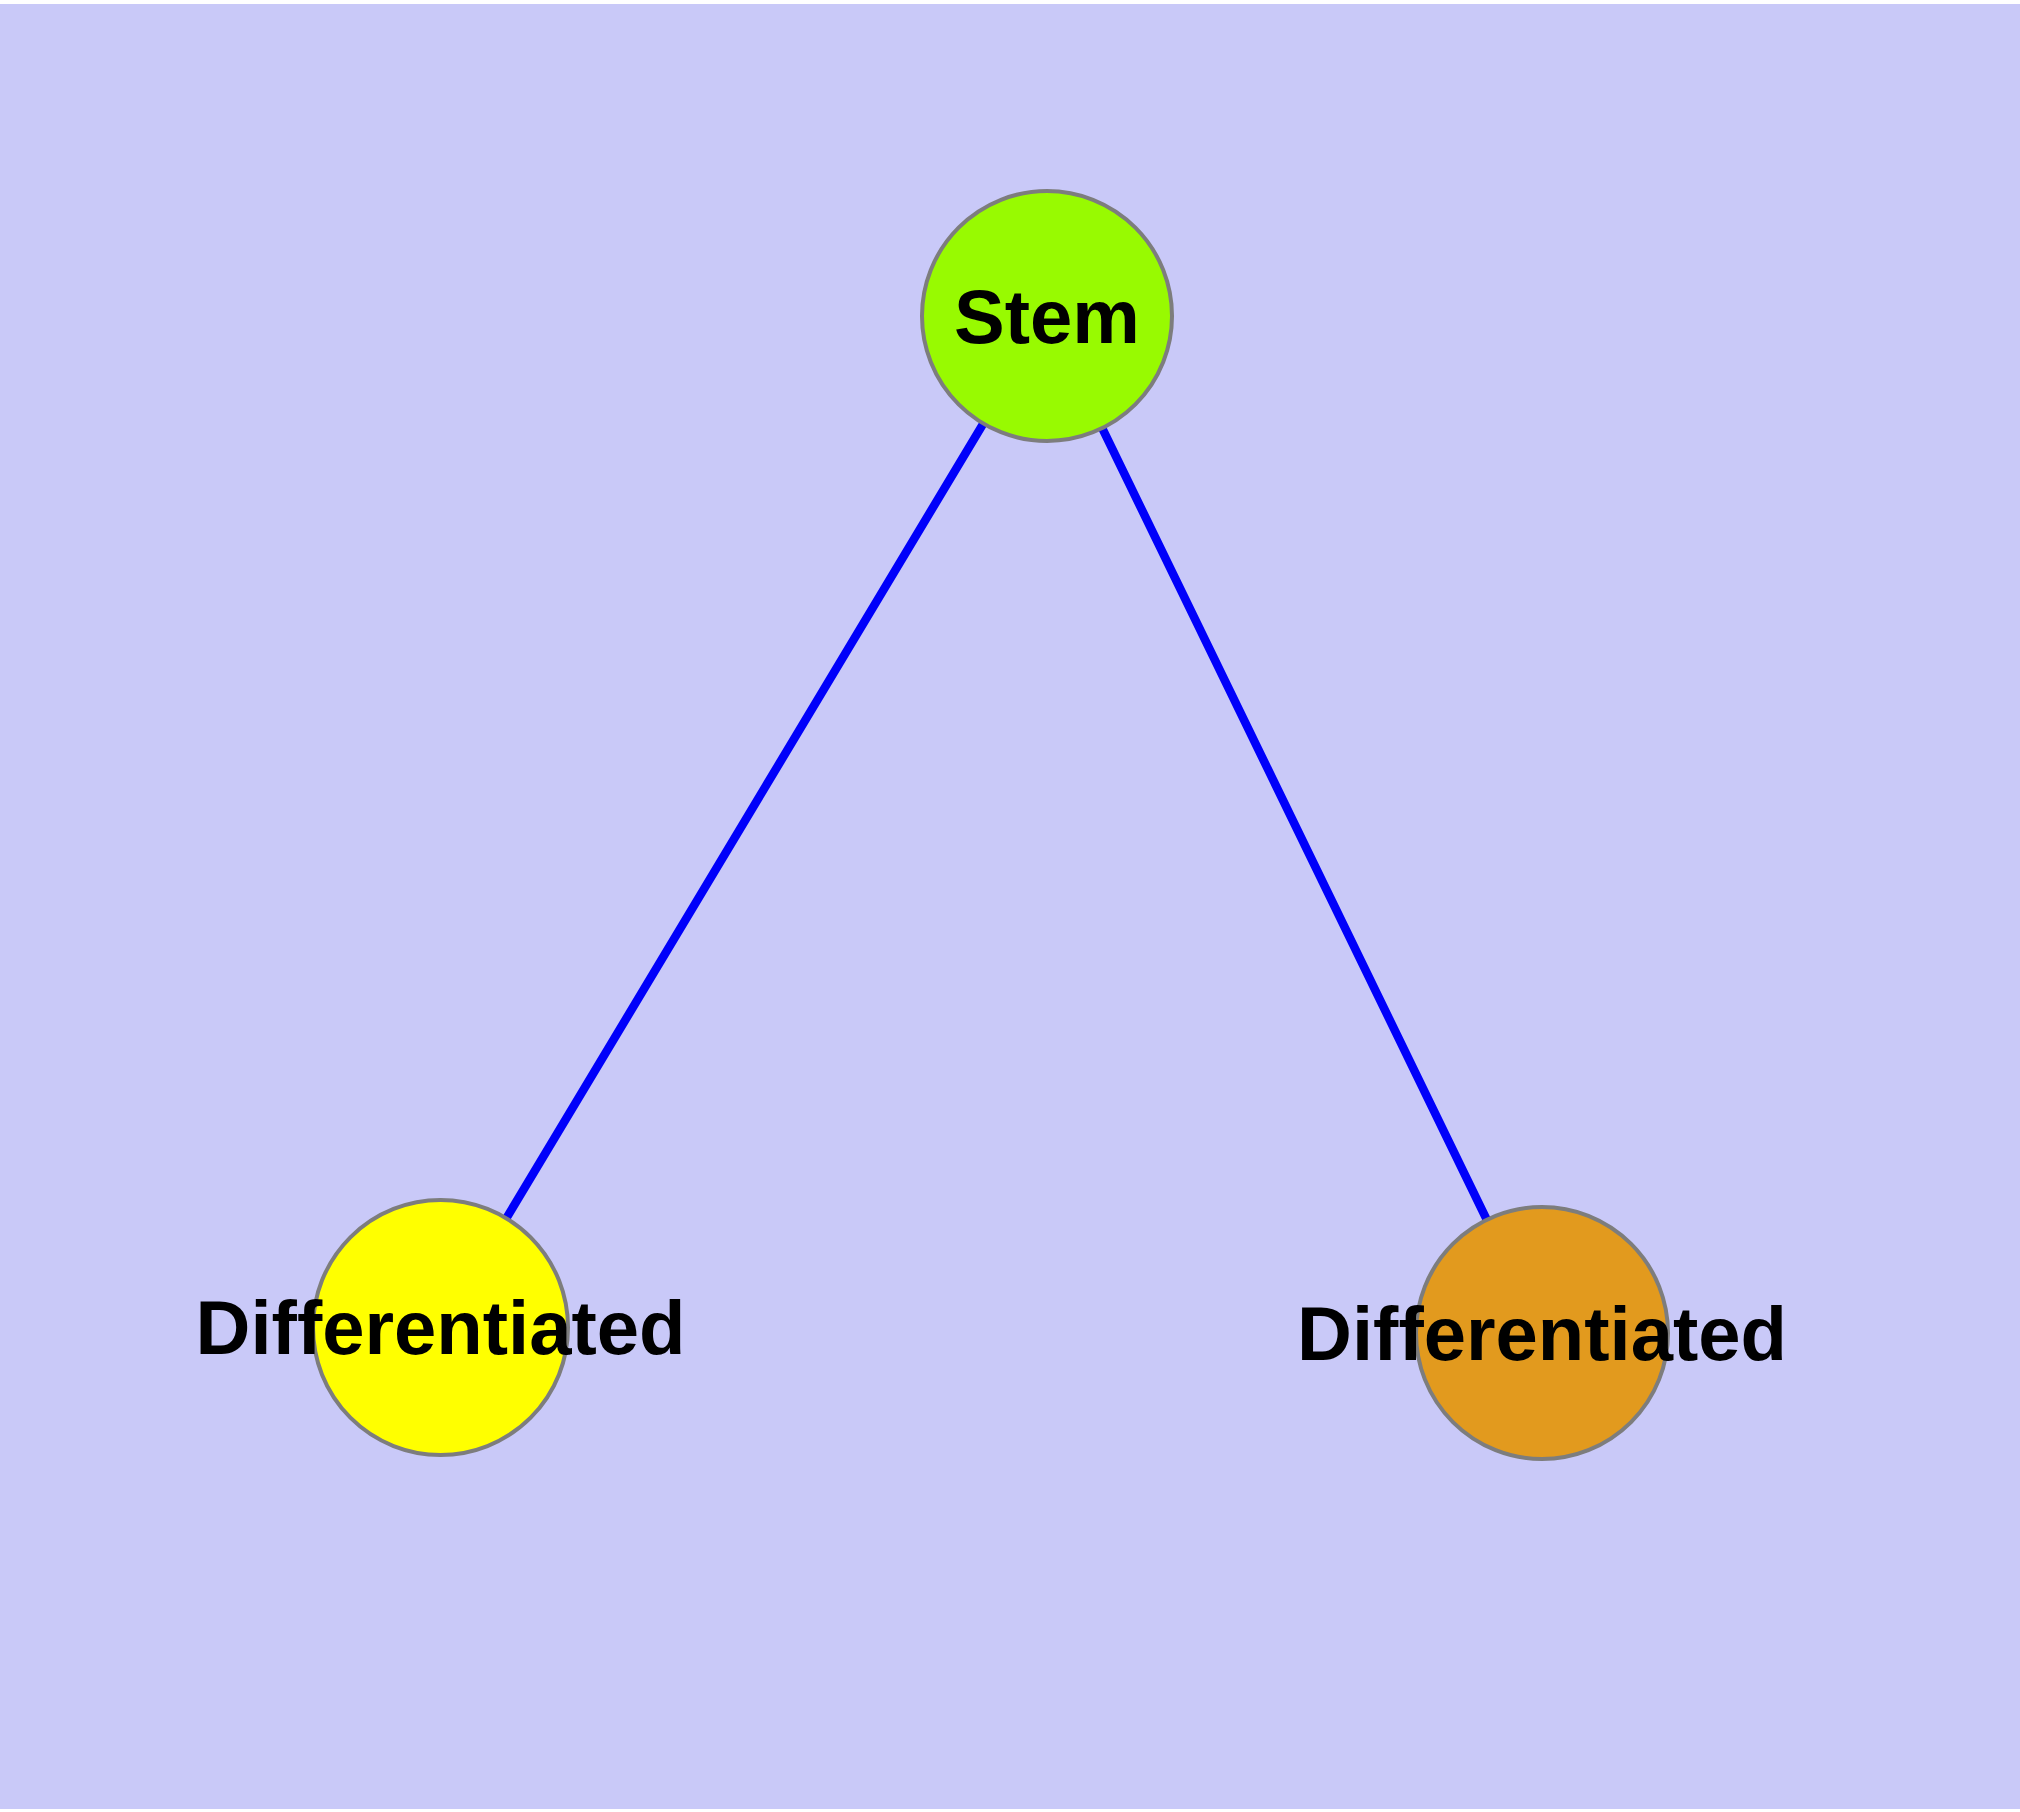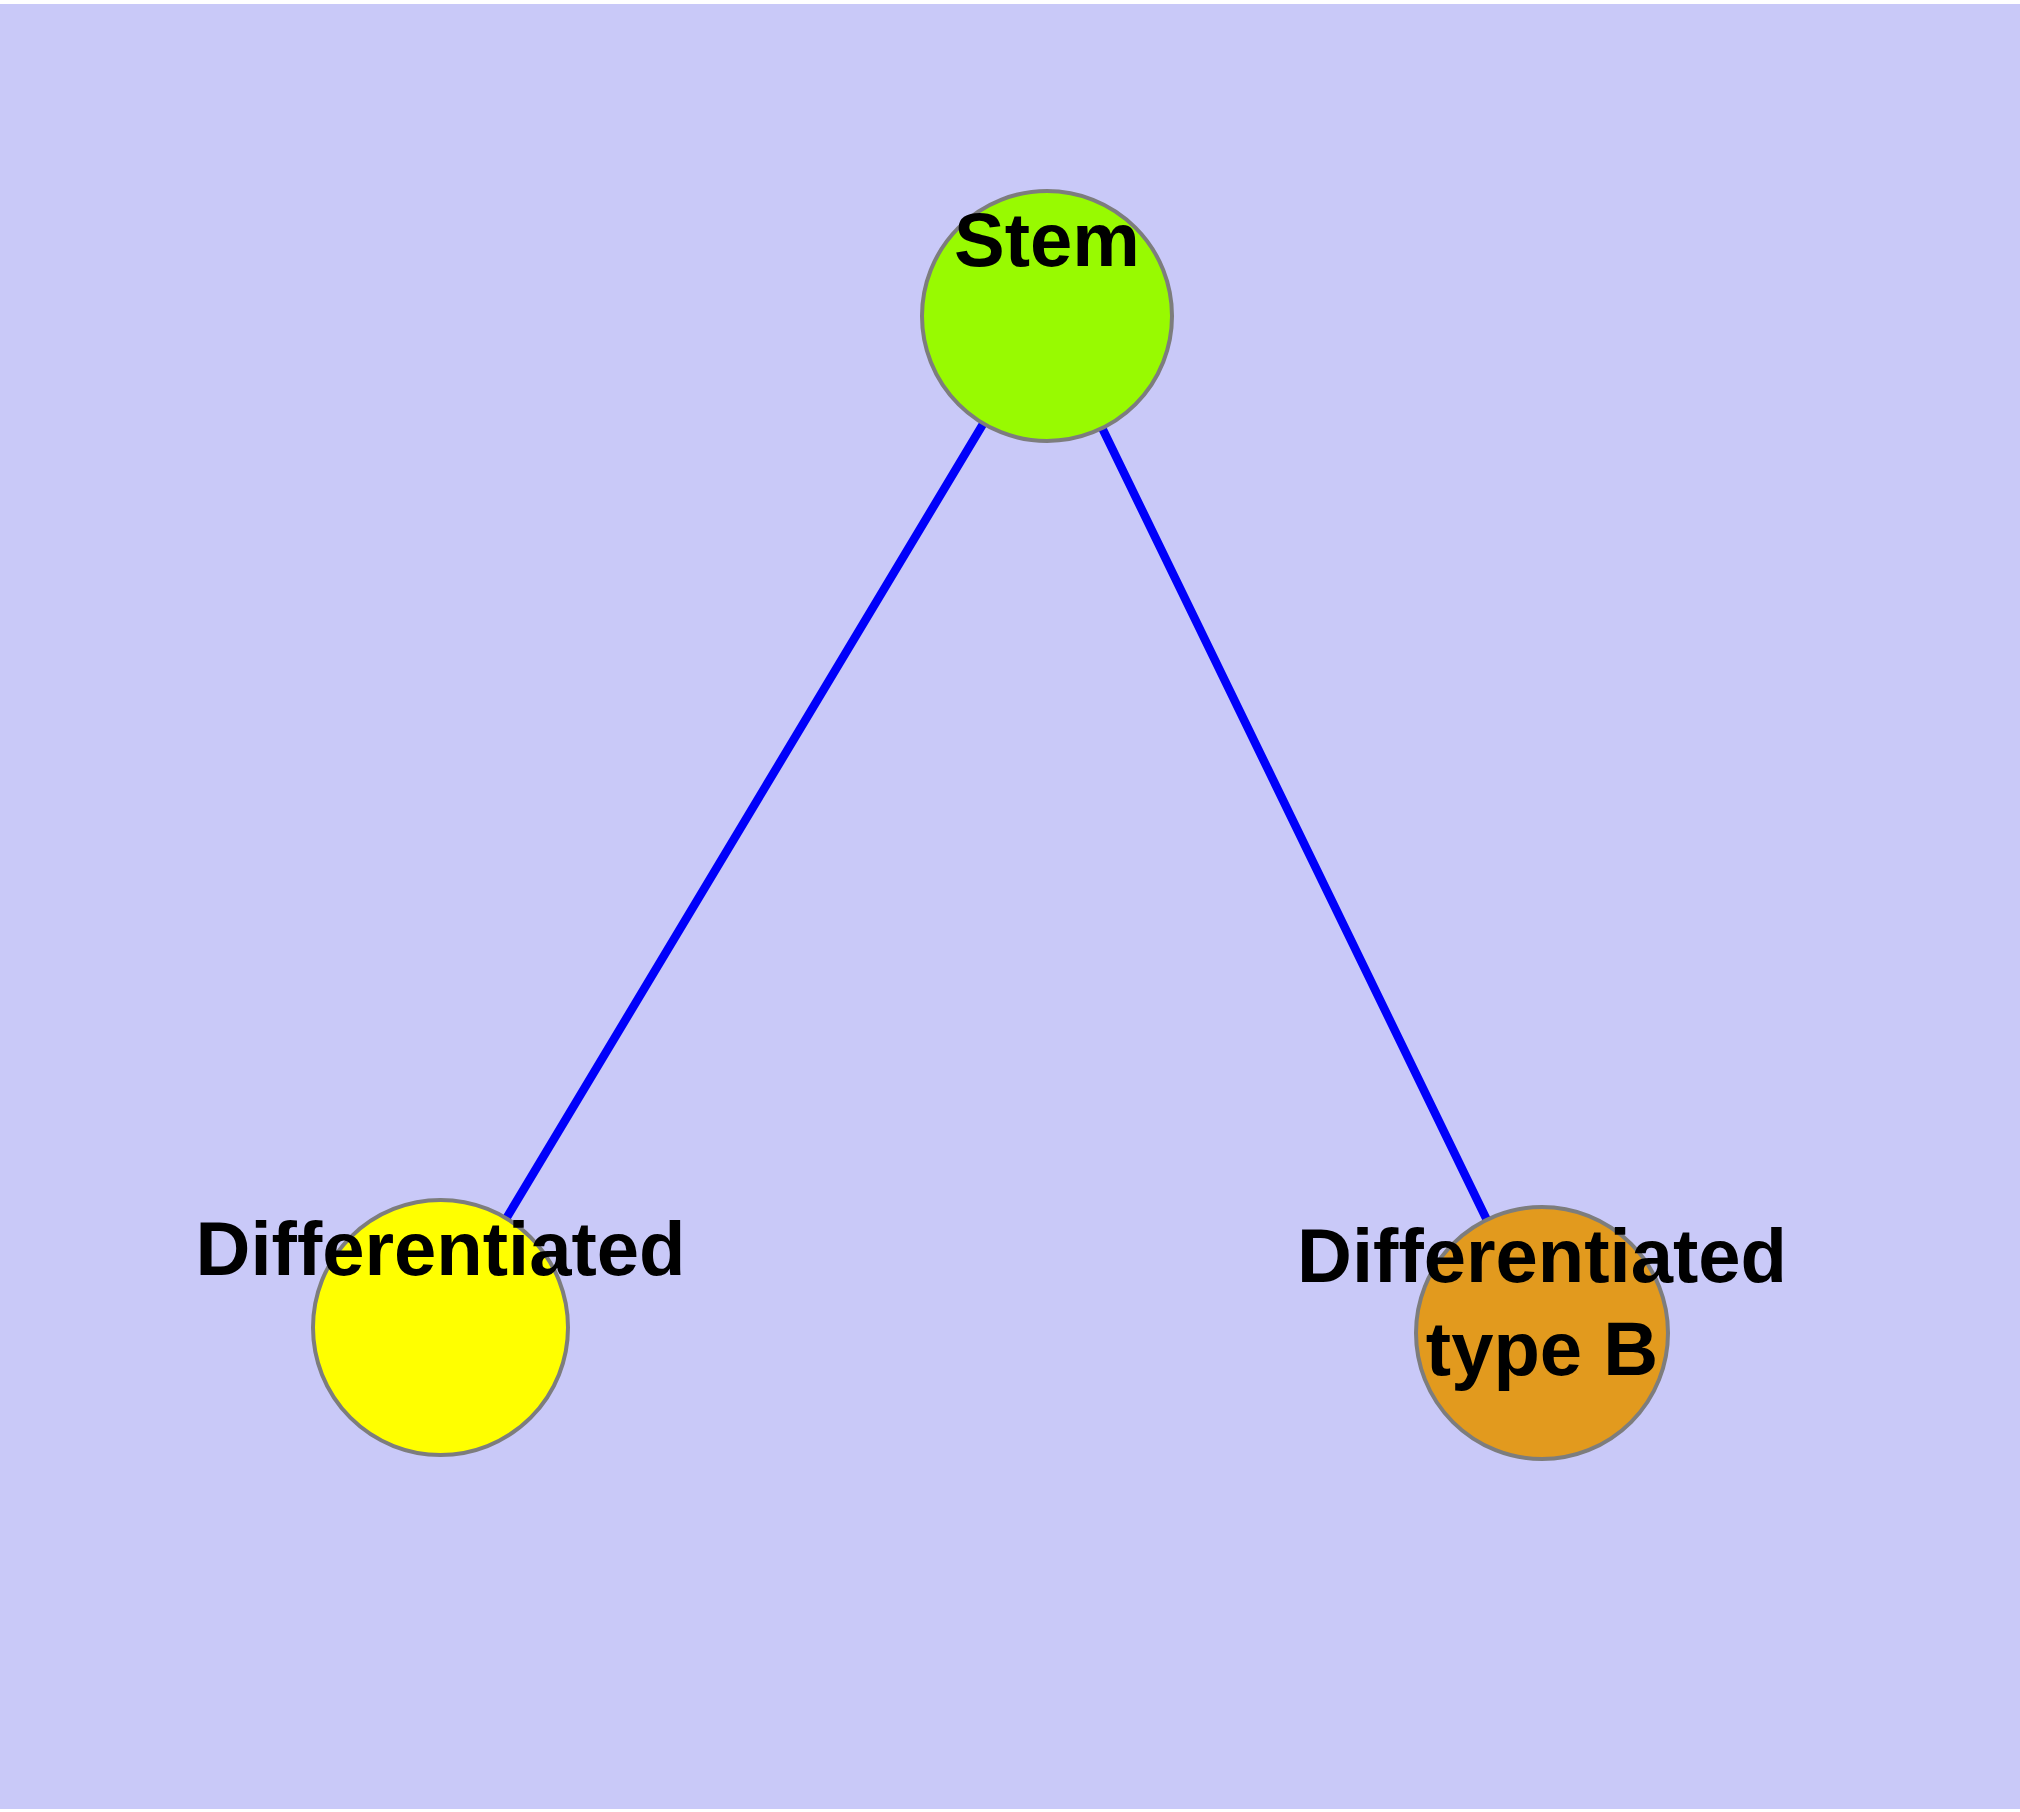--- a/index.html
+++ b/index.html
@@ -34,20 +34,21 @@
     stroke: #0000fa;
     stroke-width: 10;
     stroke-linecap: round;
   }
   .node {
     position: absolute;
     box-sizing: border-box;
     border: 4.2px solid #7d7d7d;
     border-radius: 50%;
     display: flex;
+    align-items: center;
     justify-content: center;
   }
   .node-stem   { left: 920px; top: 189px;  width: 254px; height: 254px; }
   .node-type-a { left: 311px;  top: 1198px; width: 259px; height: 259px; }
   .node-type-b { left: 1414px; top: 1205px; width: 256px; height: 256px; }
   .node-label {
     font-weight: bold;
     font-size: 76px;
     line-height: 93px;
     color: #000000;
@@ -78,18 +79,17 @@
 
   <div class="node node-type-a" style="background-color: rgb(255, 255, 0);">
     <div class="node-label">
       <span class="label-line">Differentiated</span>
     </div>
   </div>
 
   <div class="node node-type-b" style="background-color: rgb(226, 154, 30);">
     <div class="node-label">
       <span class="label-line">Differentiated</span>
-      <span class="label-line">type B</span>
     </div>
   </div>
 
 </div>
 
 
 </body></html>

